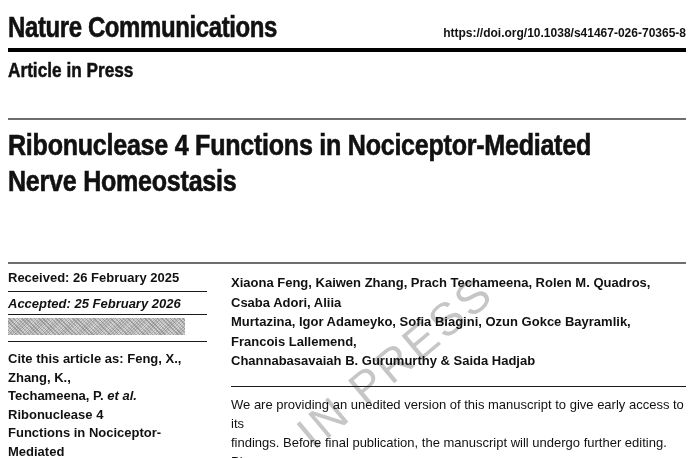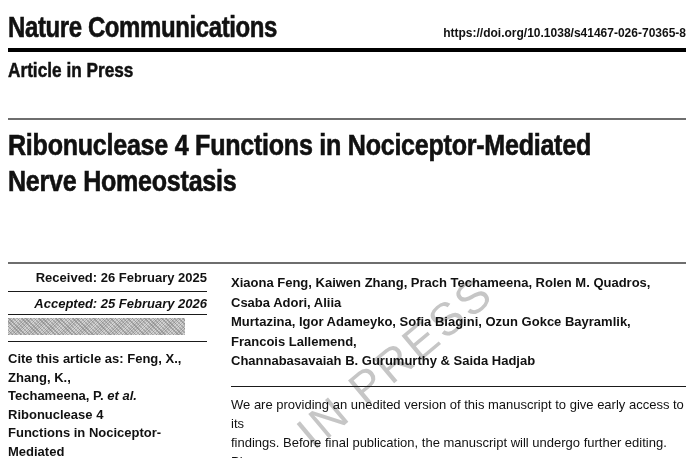--- a/index.html
+++ b/index.html
@@ -26,21 +26,21 @@
   
   .title{
     font-size:29px;font-weight:bold;line-height:36px;margin-top:7px;
     white-space:pre-line;width:790px;letter-spacing:-0.3px;
     transform:scaleX(0.865);transform-origin:0 0;-webkit-text-stroke:0.6px #111;
   }
   .rule-gray-2{height:2px;background:#6e6e6e;margin-top:63px;}
   
   .columns{display:grid;grid-template-columns:199px 455px;column-gap:24px;}
   .meta-row{font-size:13px;font-weight:bold;line-height:15px;
-    padding:6px 0;border-bottom:1.5px solid #1a1a1a;text-align:right;}
+    padding:6px 0;border-bottom:1.5px solid #1a1a1a;}
   .meta-row.accepted{padding:4px 0 3px;font-style:italic;}
   .redact-row{padding:3px 0 6px;border-bottom:1.5px solid #1a1a1a;}
   .redact-box{
     width:177px;height:17px;
     background:
       repeating-linear-gradient(45deg,rgba(110,110,110,.45) 0 1px,rgba(255,255,255,0) 1px 3px),
       repeating-linear-gradient(135deg,rgba(130,130,130,.4) 0 1px,rgba(255,255,255,0) 1px 2px),
       #d2d2d2;
   }
   .cite{font-size:13px;font-weight:bold;line-height:18.5px;padding-top:8px;white-space:pre-line;}

